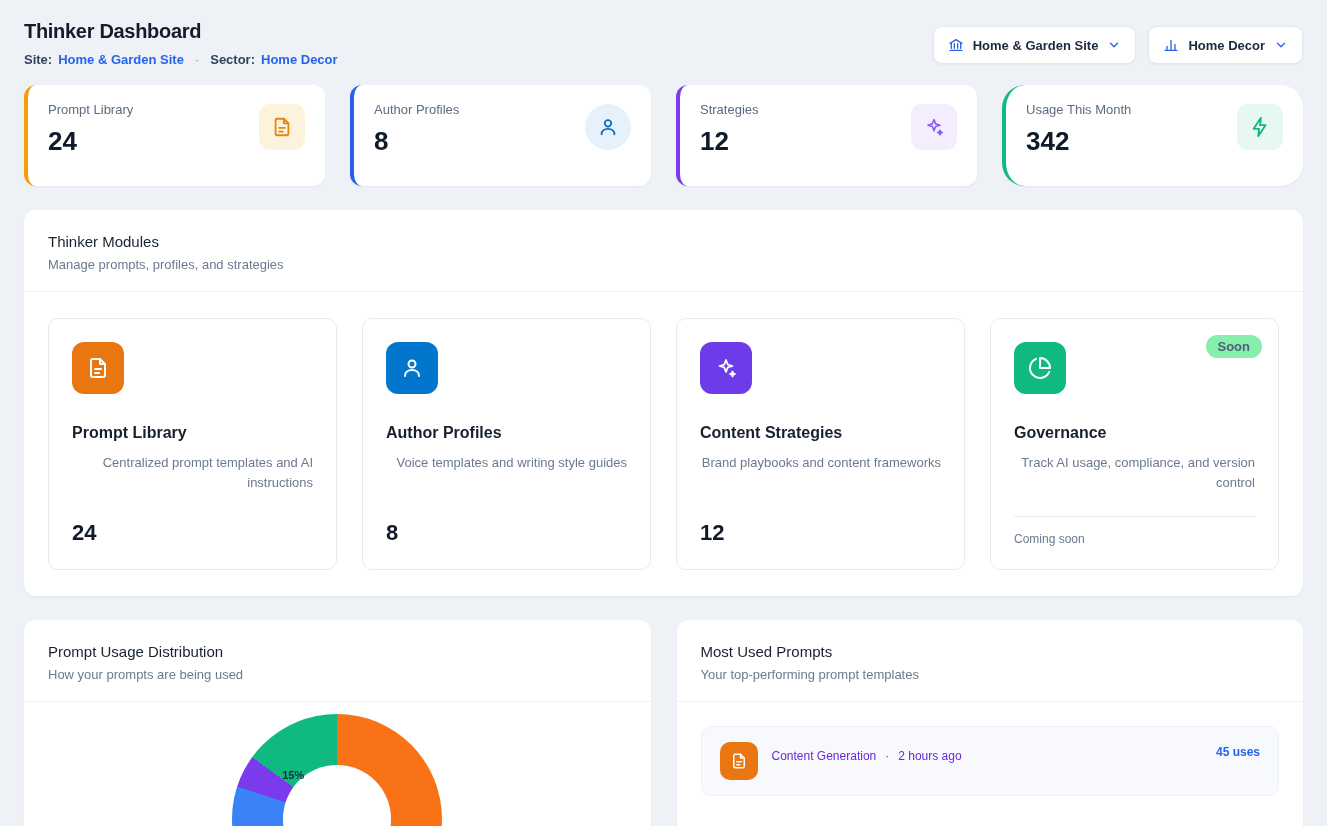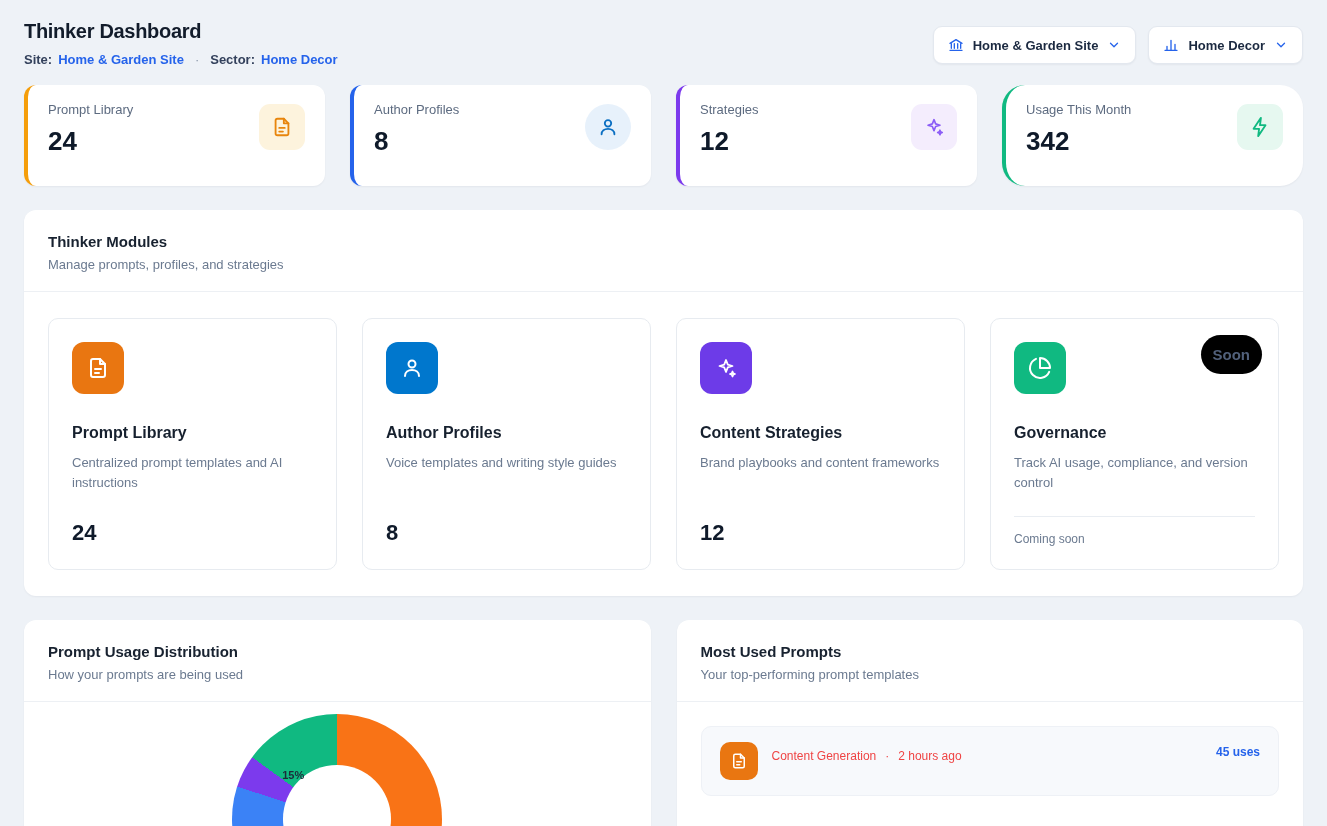--- a/index.html
+++ b/index.html
@@ -29,52 +29,52 @@
   .stat-label { font-size:13px; color:#5d6b80; }
   .stat-value { margin-top:9px; font-size:26px; font-weight:800; color:#0f1a2a; }
   .stat-icon { width:46px; height:46px; border-radius:11px; display:flex; align-items:center; justify-content:center; margin-top:2px; }
   .stat-icon.round { border-radius:50%; }
   .stat-icon svg { width:22px; height:22px; }
 
   
   .panel { background:#fff; border-radius:12px; box-shadow:0 1px 2px rgba(16,24,40,.05); }
   .modules-panel { margin-top:24px; }
   .panel-header { padding:23px 24px 19px; border-bottom:1px solid #edf0f4; }
-  .panel-title { font-size:15px; font-weight:700; color:#182230; }
+  .panel-title { font-size:15px; font-weight:400; color:#182230; }
   .panel-sub { margin-top:7px; font-size:13px; color:#6b7a90; font-weight:400; }
 
   
   .modules-grid { padding:26px 24px; display:grid; grid-template-columns:repeat(4,1fr); gap:25px; }
   .module-tile { position:relative; display:flex; flex-direction:column; border:1px solid #e7ebf0;
                  border-radius:10px; padding:23px; min-height:252px; cursor:pointer; background:#fff; }
   .module-icon { width:52px; height:52px; border-radius:12px; color:#fff; display:flex; align-items:center; justify-content:center; }
   .module-icon svg { width:24px; height:24px; }
   .module-title { margin-top:30px; font-size:16px; font-weight:700; color:#16202e; }
-  .module-desc { margin-top:11px; font-size:13px; line-height:1.5; color:#6b7a90; }
+  .module-desc { margin-top:11px; font-size:13px; line-height:1.5; color:#6b7a90;text-align:right; }
   .module-count { margin-top:auto; font-size:22px; font-weight:800; color:#0f1a2a; }
-  .soon-badge { position:absolute; top:16px; right:16px; background:#000000; color:#51607a;
-                font-size:15px; font-weight:700; padding:11px 12px; border-radius:999px; }
+  .soon-badge { position:absolute; top:16px; right:16px; background:#86efac; color:#51607a;
+                font-size:13px; font-weight:700; padding:4px 12px; border-radius:999px; }
   .module-footer { margin-top:auto; border-top:1px solid #e9edf2; padding-top:15px; font-size:12px; color:#6b7a90; }
 
   
   .bottom-grid { margin-top:24px; display:grid; grid-template-columns:1fr 1fr; gap:26px; }
   .bottom-grid .panel { min-height:430px; }
   .chart-body { position:relative; padding-top:12px; }
   .donut { width:210px; height:210px; margin:0 auto; border-radius:50%; position:relative; background:#eee; }
   .donut-hole { position:absolute; left:51px; top:51px; width:108px; height:108px; border-radius:50%; background:#fff; }
   .donut-label { position:absolute; left:50px; top:55px; font-size:11px; font-weight:700; color:#1c2a3a; }
   .list-body { padding:24px; }
   .prompt-item { display:flex; align-items:flex-start; gap:14px; background:#f7f9fc; border:1px solid #eef1f6;
                  border-radius:10px; padding:15px 18px; cursor:pointer; }
   .prompt-icon { width:38px; height:38px; border-radius:10px; color:#fff; display:flex; align-items:center;
                  justify-content:center; flex:0 0 38px; }
   .prompt-icon svg { width:18px; height:18px; }
   .prompt-info { flex:1; }
   .prompt-title { font-size:15px; font-weight:700; color:#16202e; }
-  .prompt-meta { margin-top:7px; font-size:12px; color:#ef4444; display:flex; gap:9px; align-items:center; }
+  .prompt-meta { margin-top:7px; font-size:12px; color:#6d28d9; display:flex; gap:9px; align-items:center; }
   .prompt-uses { font-size:12px; font-weight:700; color:#2563eb; margin-top:3px; }
 </style>
 </head>
 <body>
 
 <div class="page">
 
   <header class="topbar">
     <div class="head-left">
       <h1 class="page-title">Thinker Dashboard</h1>

